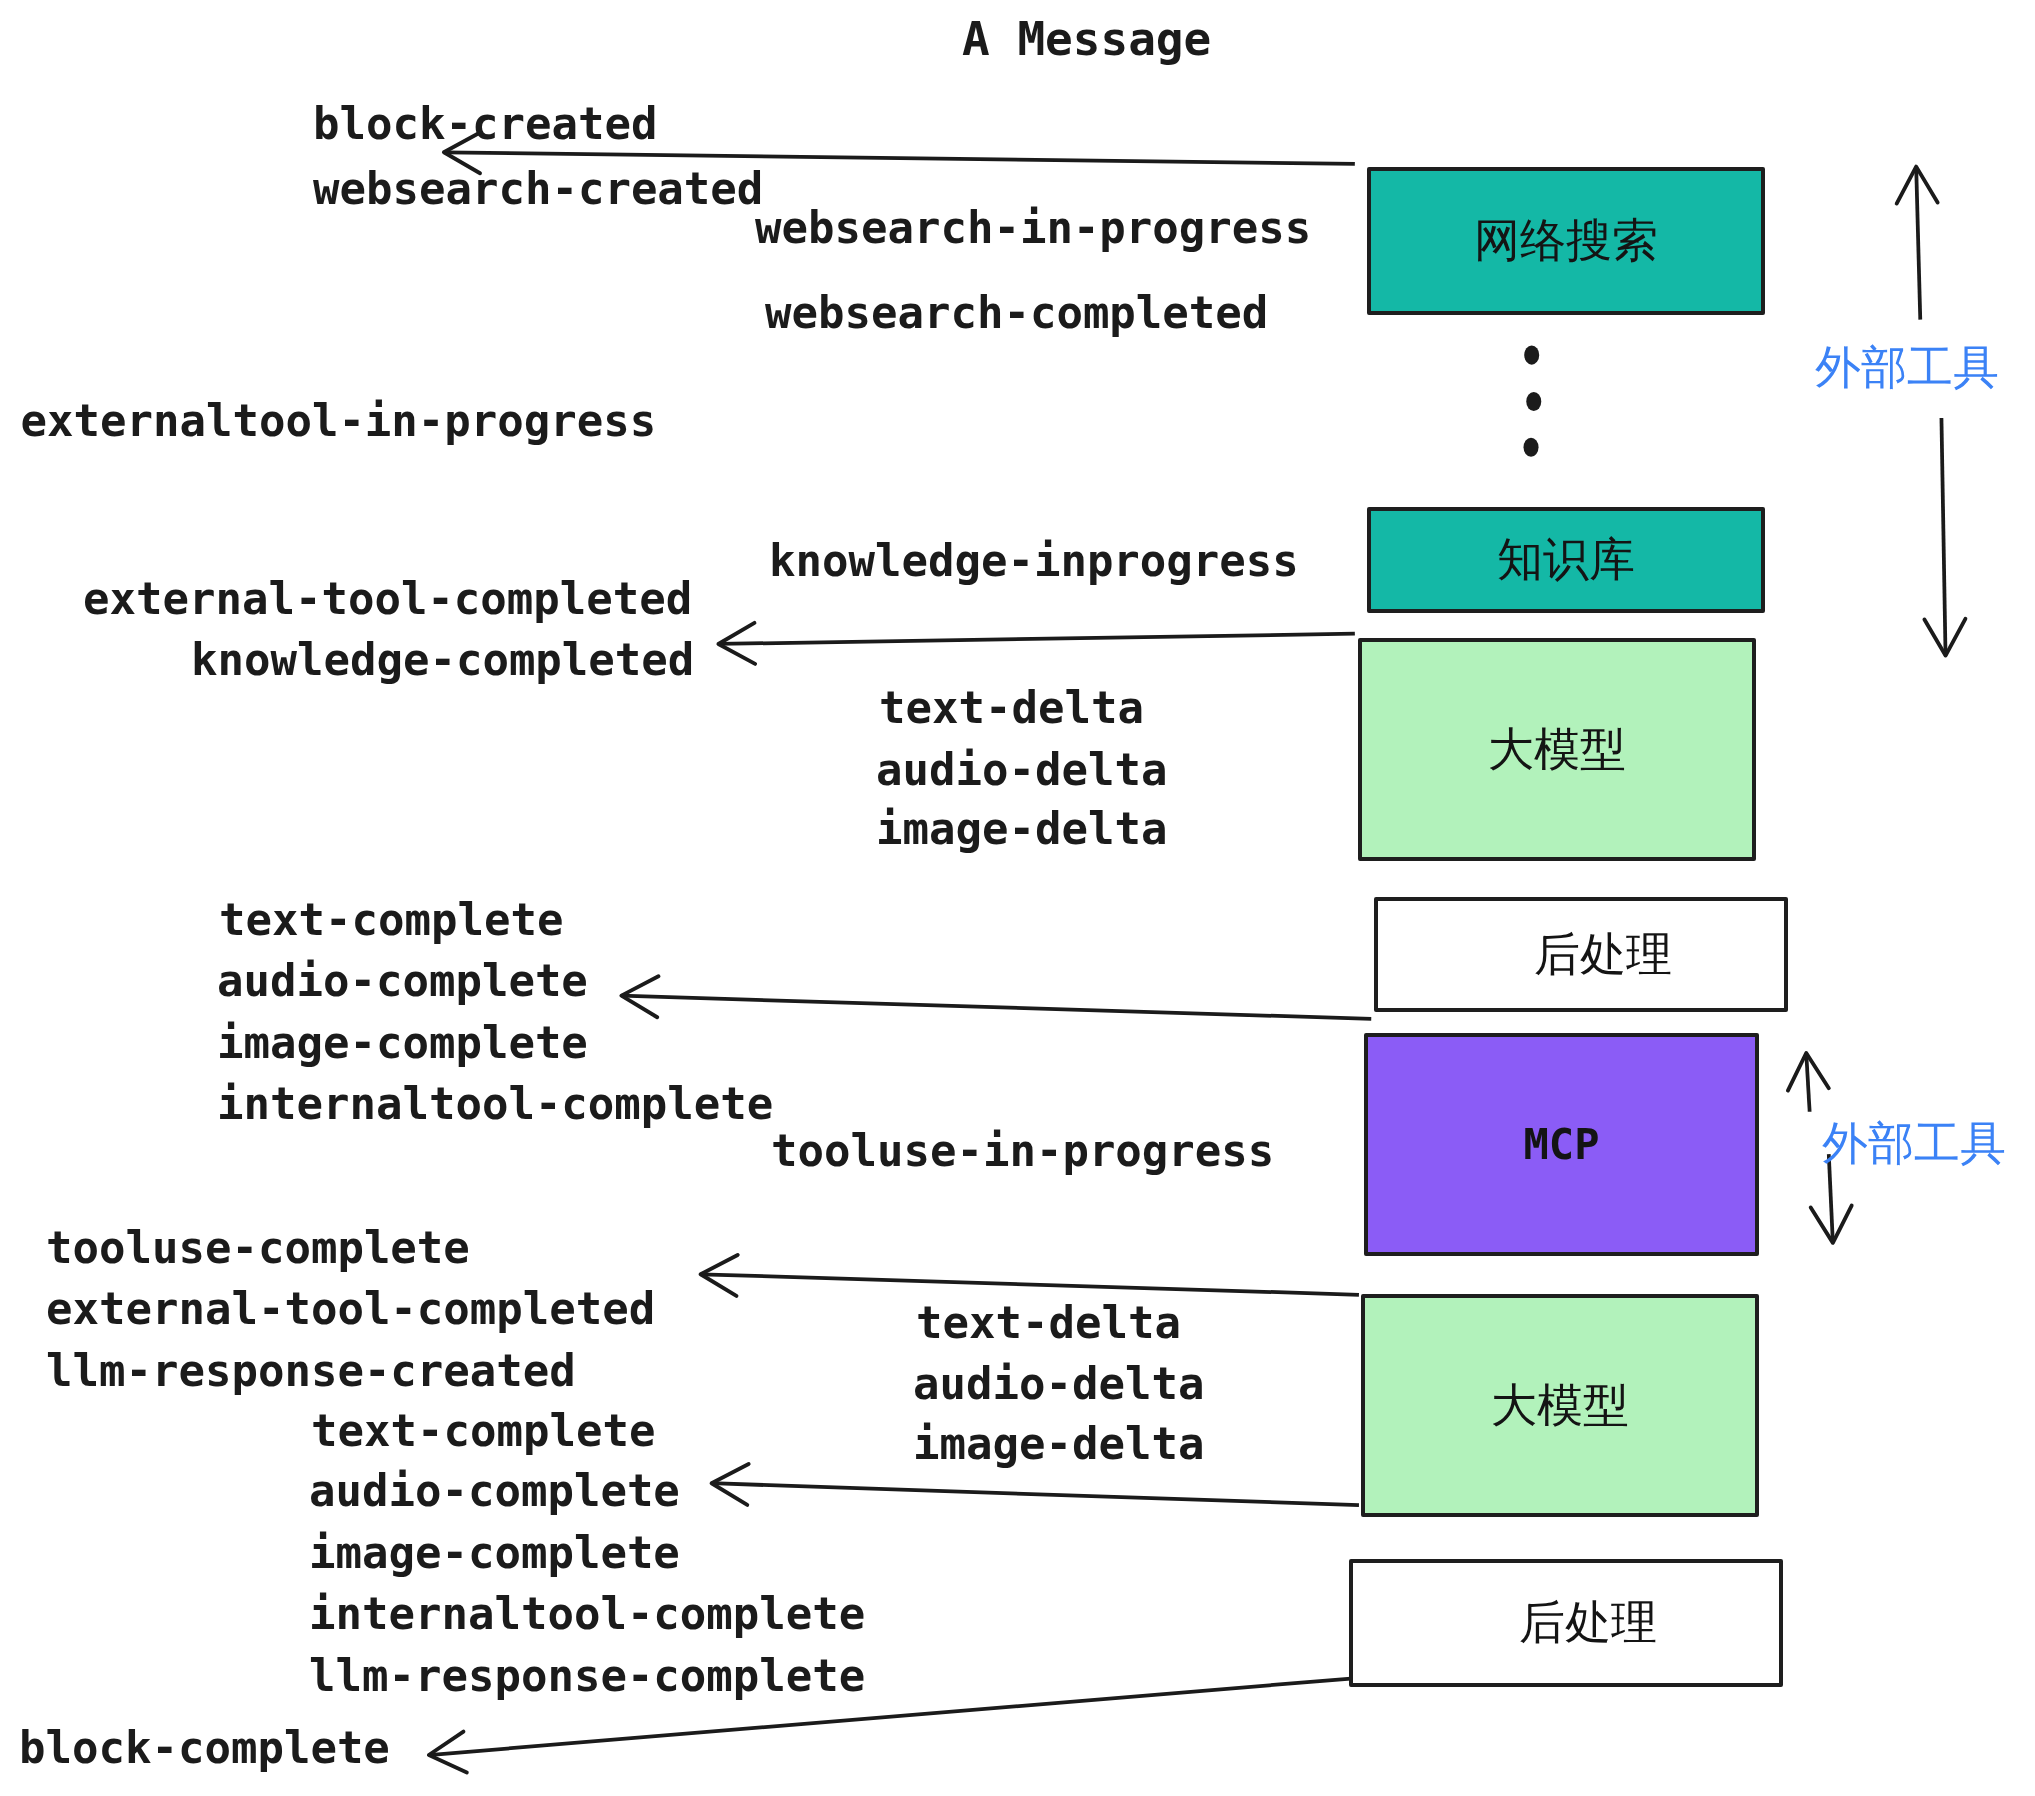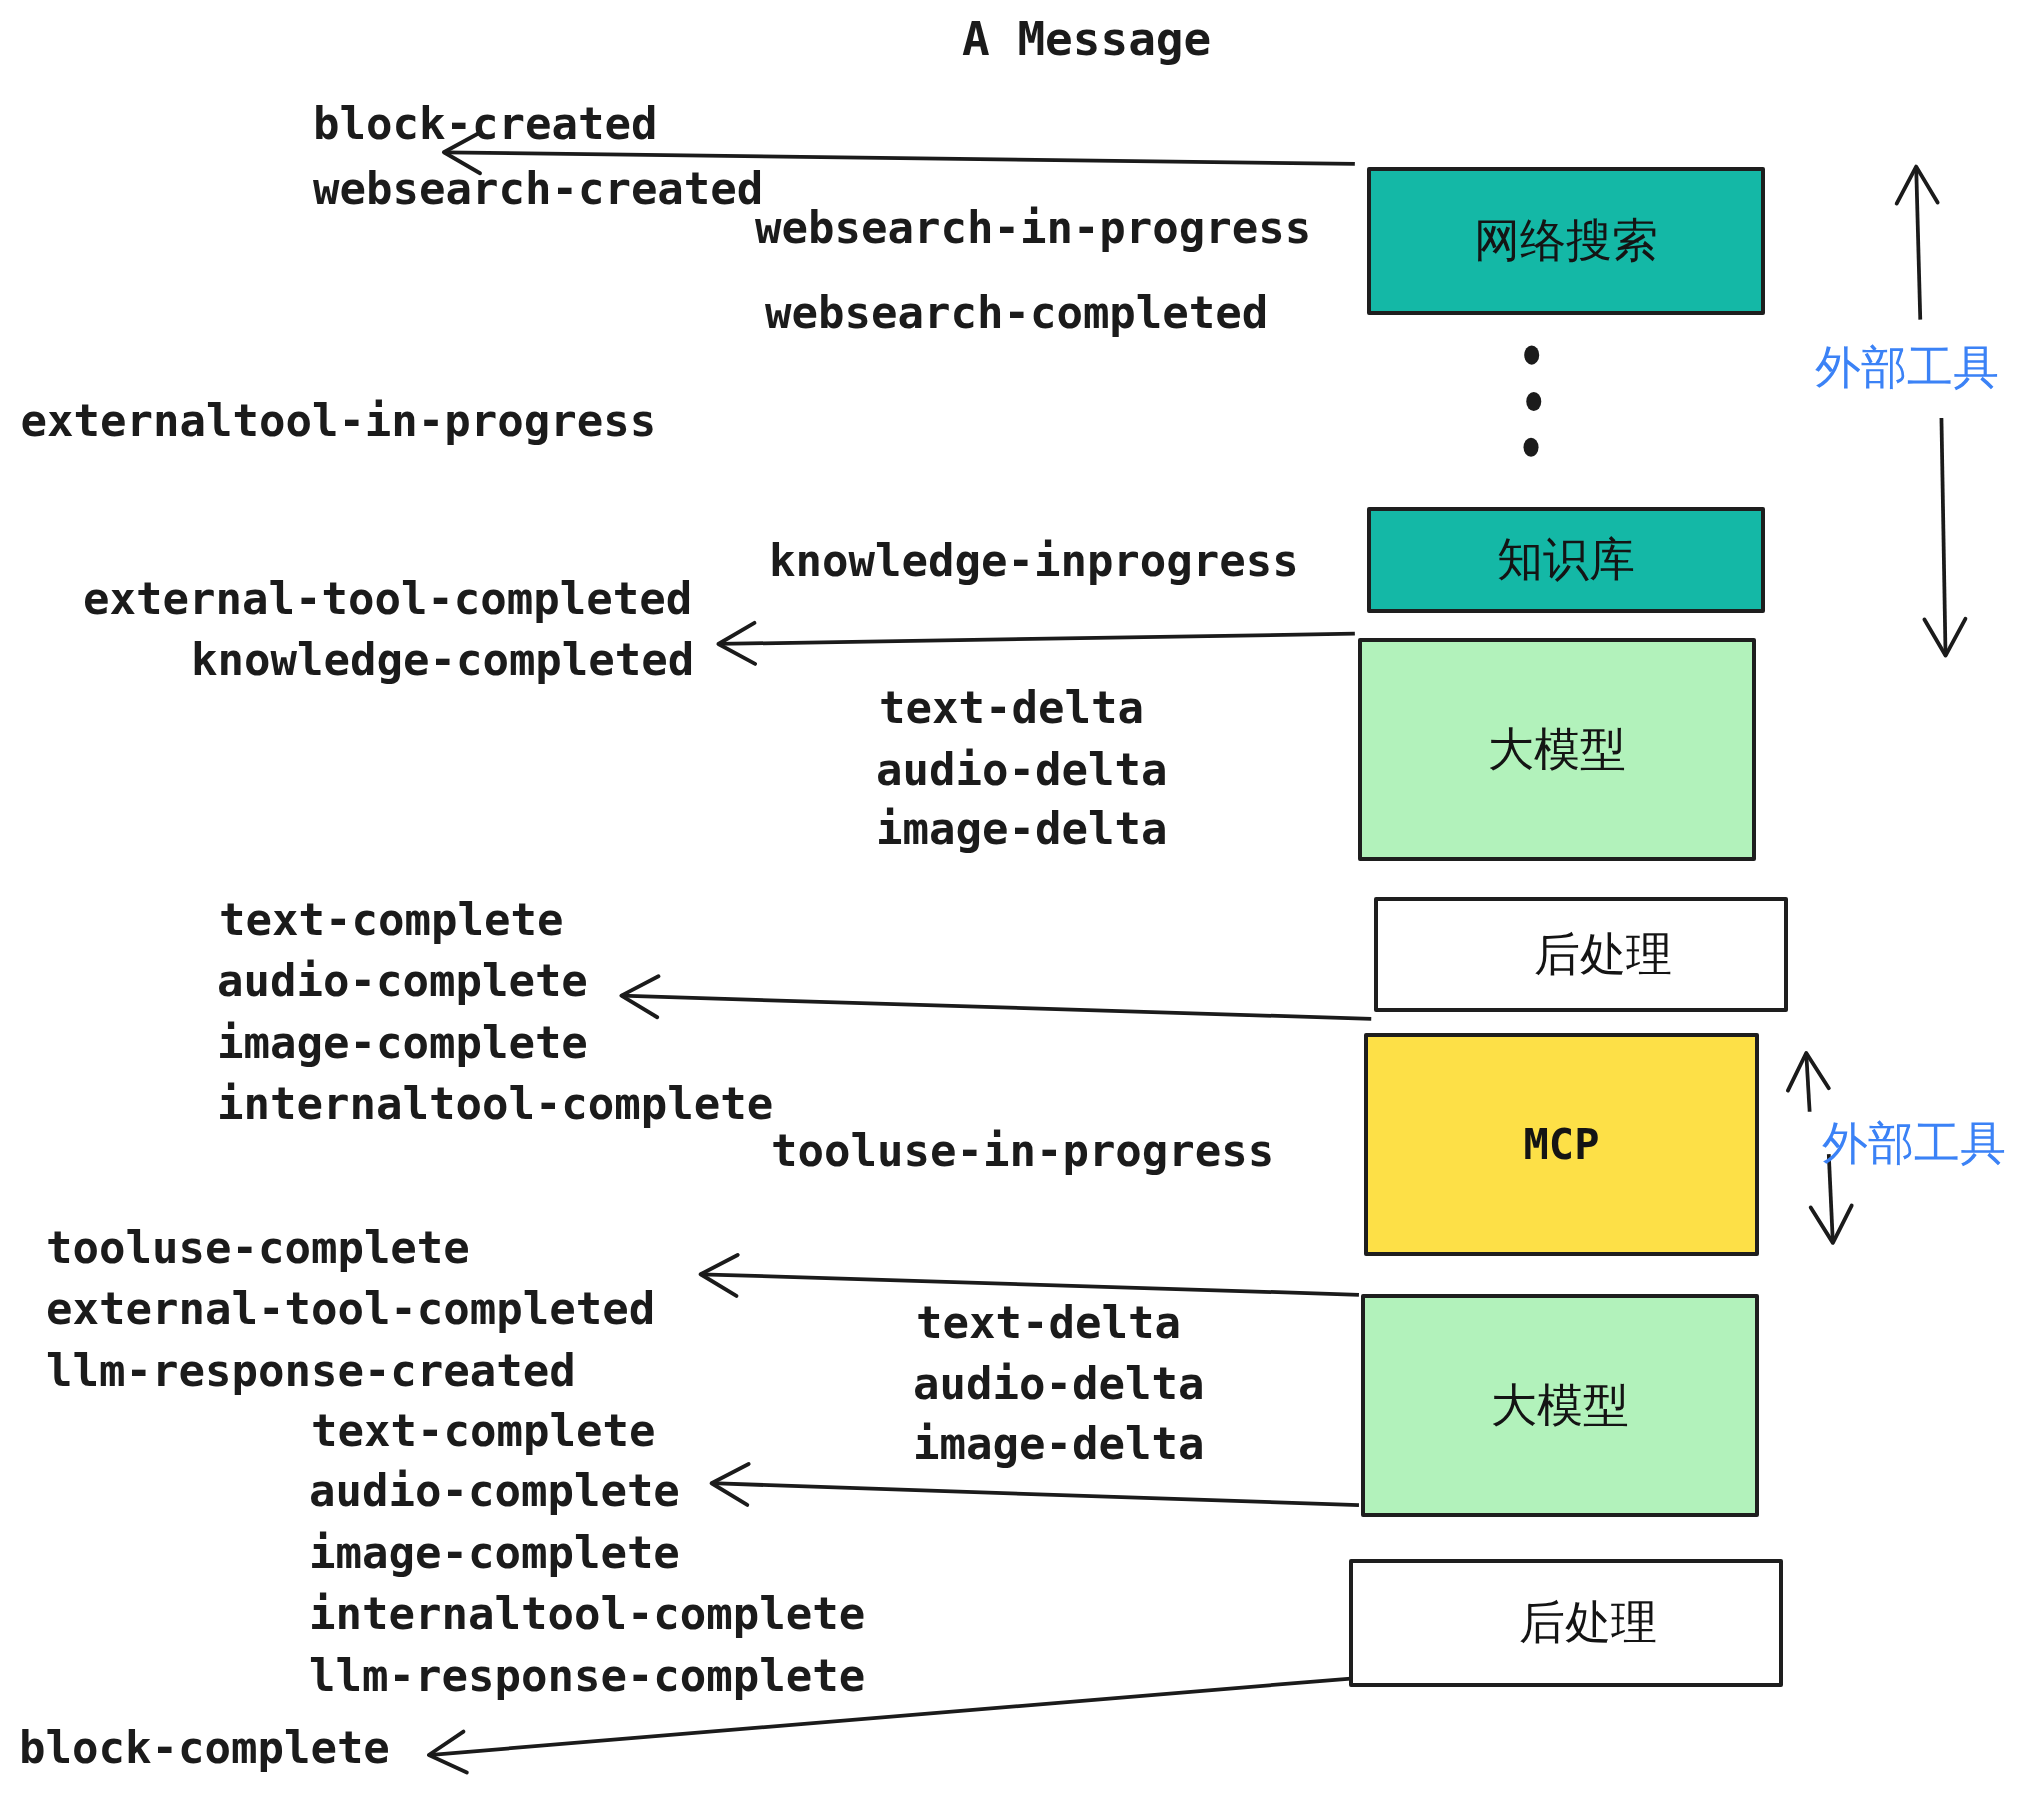--- a/index.html
+++ b/index.html
@@ -8,21 +8,21 @@
   svg.overlay{position:absolute;left:0;top:0;width:2035px;height:1796px;pointer-events:none;}
 
   .title{position:absolute;left:962px;top:12.3px;font-size:46px;font-weight:bold;white-space:nowrap;}
 
   .ev{position:absolute;font-size:44px;font-weight:bold;letter-spacing:0;white-space:nowrap;line-height:1.05;}
 
   .box{position:absolute;border:4.1px solid #1e1e1e;border-radius:2px;display:flex;align-items:center;justify-content:center;
        font-family:"DejaVu Sans",sans-serif;font-size:46px;color:#141414;box-sizing:border-box;}
   .box.pink{background:#14b8a6;margin-left:12px;}
   .box.green{background:#b2f2bb;}
-  .box.yellow{background:#fde047;}
+  .box.yellow{background:#8b5cf6;}
   .box.white{background:#ffffff;padding-left:44px;}
   .box .lbl{white-space:nowrap;}
   .box.mcp-font{font-family:"DejaVu Sans Mono",monospace;font-weight:bold;font-size:42px;}
 
   .side{position:absolute;font-family:"DejaVu Sans",sans-serif;font-size:46px;color:#3b82f6;white-space:nowrap;}
 
   
   .e0{left:313px;top:101px;}   .e1{left:313px;top:166px;}
   .e2{left:755px;top:205px;}  .e3{left:755px;top:290px;margin-left:10px;}
   .e4{left:20.5px;top:398px;}    .e5{left:769px;top:538px;}

